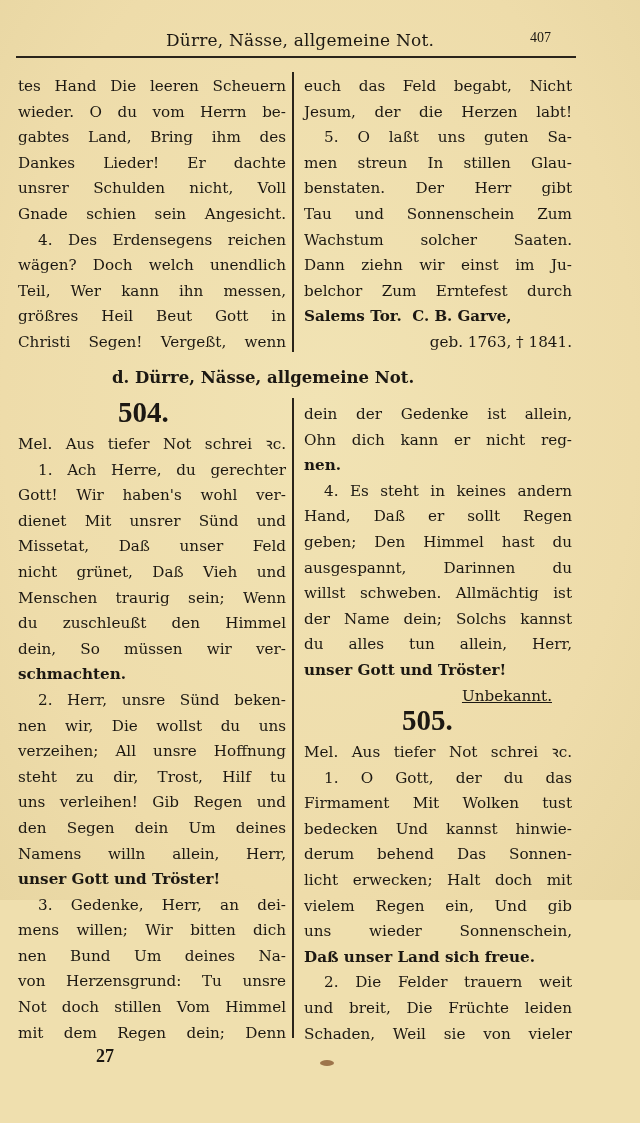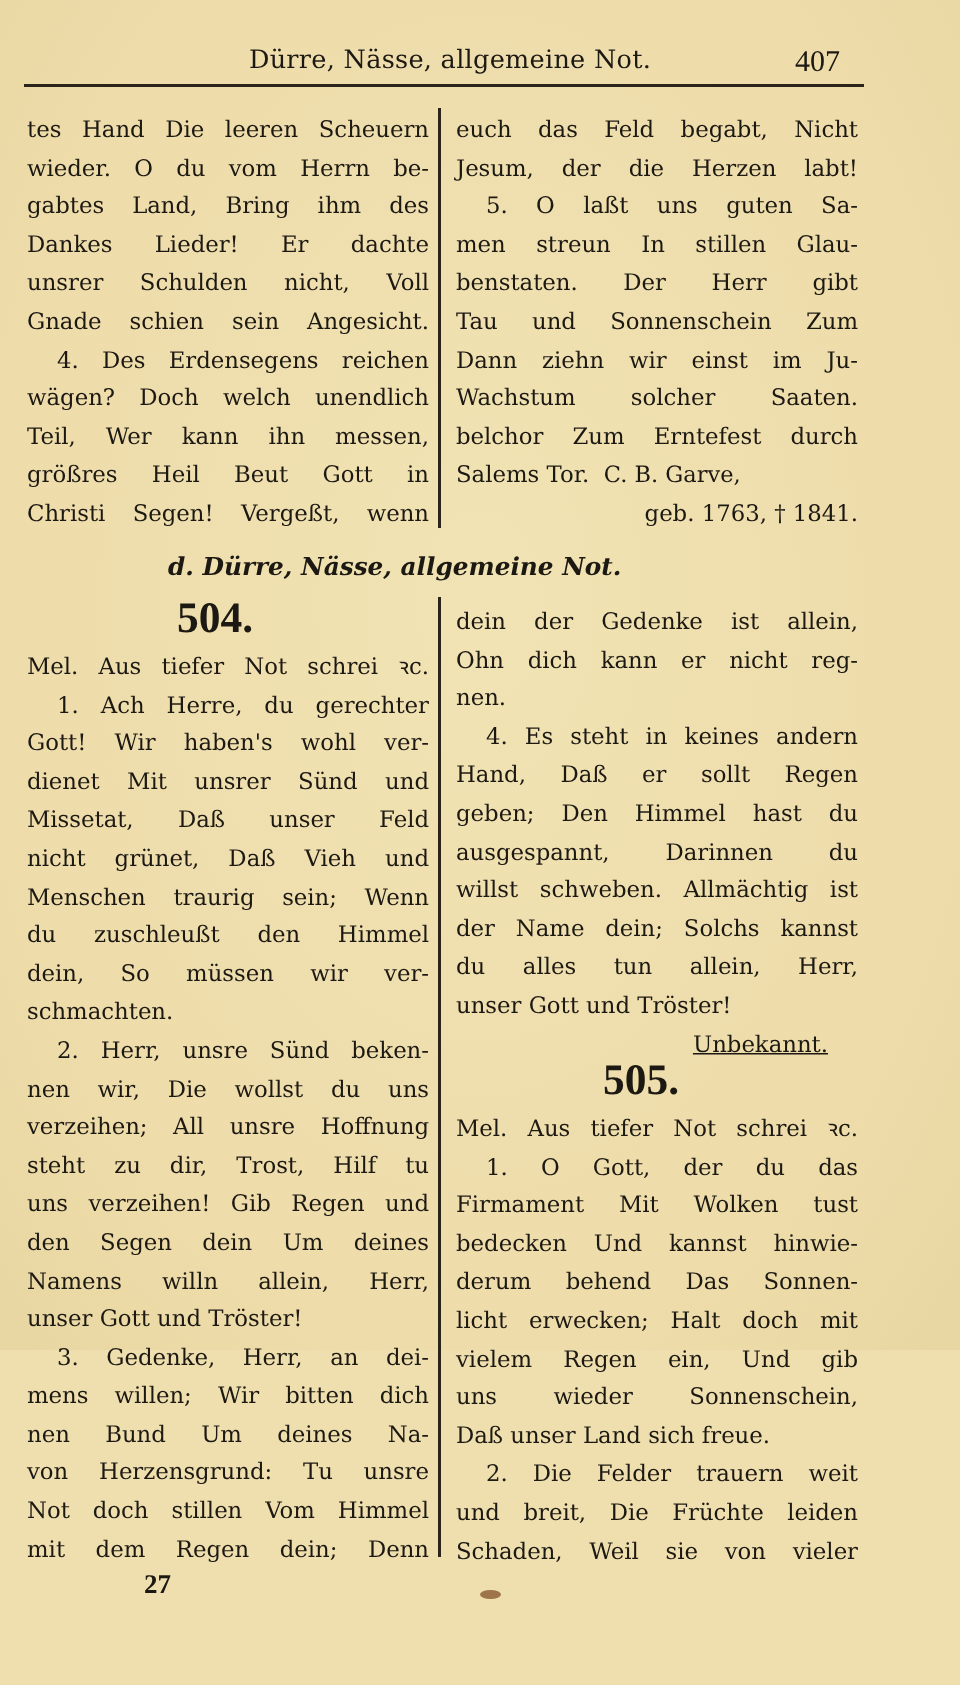--- a/index.html
+++ b/index.html
@@ -12,45 +12,45 @@
   }
   .page {
     position: absolute; left: 0; top: 0; width: 640px; height: 900px;
     background: radial-gradient(ellipse at 50% 45%, #f1e3b4 0%, #eedcaa 70%, #e8d6a2 100%);
   }
   .running-title {
     position: absolute; top: 30px; left: 150px; width: 300px;
     text-align: center; font-size: 17px; letter-spacing: 0.2px;
   }
   .page-number {
-    position: absolute; top: 30px; left: 530px; font-size: 20px;
+    position: absolute; top: 30px; left: 530px; font-size: 14px;
     font-family: "Liberation Serif", serif;
   }
   .header-rule {
     position: absolute; top: 56px; left: 16px; width: 560px; height: 2px;
     background: #2a241a;
   }
   .col {
     position: absolute; font-size: 15.2px; line-height: 25.6px;
     text-align: justify;
   }
   .col .line { display: block; white-space: nowrap; text-align-last: justify; text-align: justify; }
-  .col .line.last { text-align-last: left; }
+  .col .line.last { text-align-last: left; font-weight: bold; }
   .col .line.indent { padding-left: 20px; }
   .col .line.right { text-align: right; text-align-last: right; }
   .col-left-top { left: 18px; top: 74px; width: 268px; }
   .col-right-top { left: 304px; top: 74px; width: 268px; }
   .divider {
     position: absolute; width: 1.5px; background: #2a241a;
   }
   .divider-top { left: 292px; top: 72px; height: 280px; }
   .divider-bottom { left: 292px; top: 398px; height: 640px; }
   .section-heading {
     position: absolute; top: 368px; left: 112px; width: 400px;
-    font-size: 16.5px; font-weight: bold; white-space: nowrap; font-style: italic;
+    font-size: 16.5px; font-weight: bold; white-space: nowrap;
   }
   .hymn-number {
     position: absolute; font-family: "Liberation Serif", serif;
     font-weight: bold; font-size: 29px;
   }
   .hymn-504 { left: 118px; top: 396px; }
   .hymn-505 { left: 402px; top: 704px; }
   .col-left-bottom { left: 18px; top: 432px; width: 268px; }
   .col-right-bottom-a { left: 304px; top: 402px; width: 268px; }
   .col-right-bottom-b { left: 304px; top: 740px; width: 268px; }
@@ -89,22 +89,22 @@
 
   <div class="divider divider-top"></div>
 
   <div class="col col-right-top">
     <span class="line">euch das Feld begabt, Nicht</span>
     <span class="line">Jesum, der die Herzen labt!</span>
     <span class="line indent">5. O laßt uns guten Sa-</span>
     <span class="line">men streun In stillen Glau-</span>
     <span class="line">benstaten. Der Herr gibt</span>
     <span class="line">Tau und Sonnenschein Zum</span>
+    <span class="line">Wachstum solcher Saaten.</span>
     <span class="line">Dann ziehn wir einst im Ju-</span>
-    <span class="line">Wachstum solcher Saaten.</span>
     <span class="line">belchor Zum Erntefest durch</span>
     <span class="line last"><span>Salems Tor.</span>&nbsp;&nbsp;<span class="signature">C. B. Garve,</span></span>
     <span class="line right">geb. 1763, † 1841.</span>
   </div>
 
   <div class="section-heading">d. Dürre, Nässe, allgemeine Not.</div>
 
   <div class="hymn-number hymn-504">504.</div>
 
   <div class="col col-left-bottom">
@@ -115,21 +115,21 @@
     <span class="line">Missetat, Daß unser Feld</span>
     <span class="line">nicht grünet, Daß Vieh und</span>
     <span class="line">Menschen traurig sein; Wenn</span>
     <span class="line">du zuschleußt den Himmel</span>
     <span class="line">dein, So müssen wir ver-</span>
     <span class="line last">schmachten.</span>
     <span class="line indent">2. Herr, unsre Sünd beken-</span>
     <span class="line">nen wir, Die wollst du uns</span>
     <span class="line">verzeihen; All unsre Hoffnung</span>
     <span class="line">steht zu dir, Trost, Hilf tu</span>
-    <span class="line">uns verzeihen! Gib Regen und</span>
+    <span class="line">uns verleihen! Gib Regen und</span>
     <span class="line">den Segen dein Um deines</span>
     <span class="line">Namens willn allein, Herr,</span>
     <span class="line last">unser Gott und Tröster!</span>
     <span class="line indent">3. Gedenke, Herr, an dei-</span>
     <span class="line">mens willen; Wir bitten dich</span>
     <span class="line">nen Bund Um deines Na-</span>
     <span class="line">von Herzensgrund: Tu unsre</span>
     <span class="line">Not doch stillen Vom Himmel</span>
     <span class="line">mit dem Regen dein; Denn</span>
   </div>

